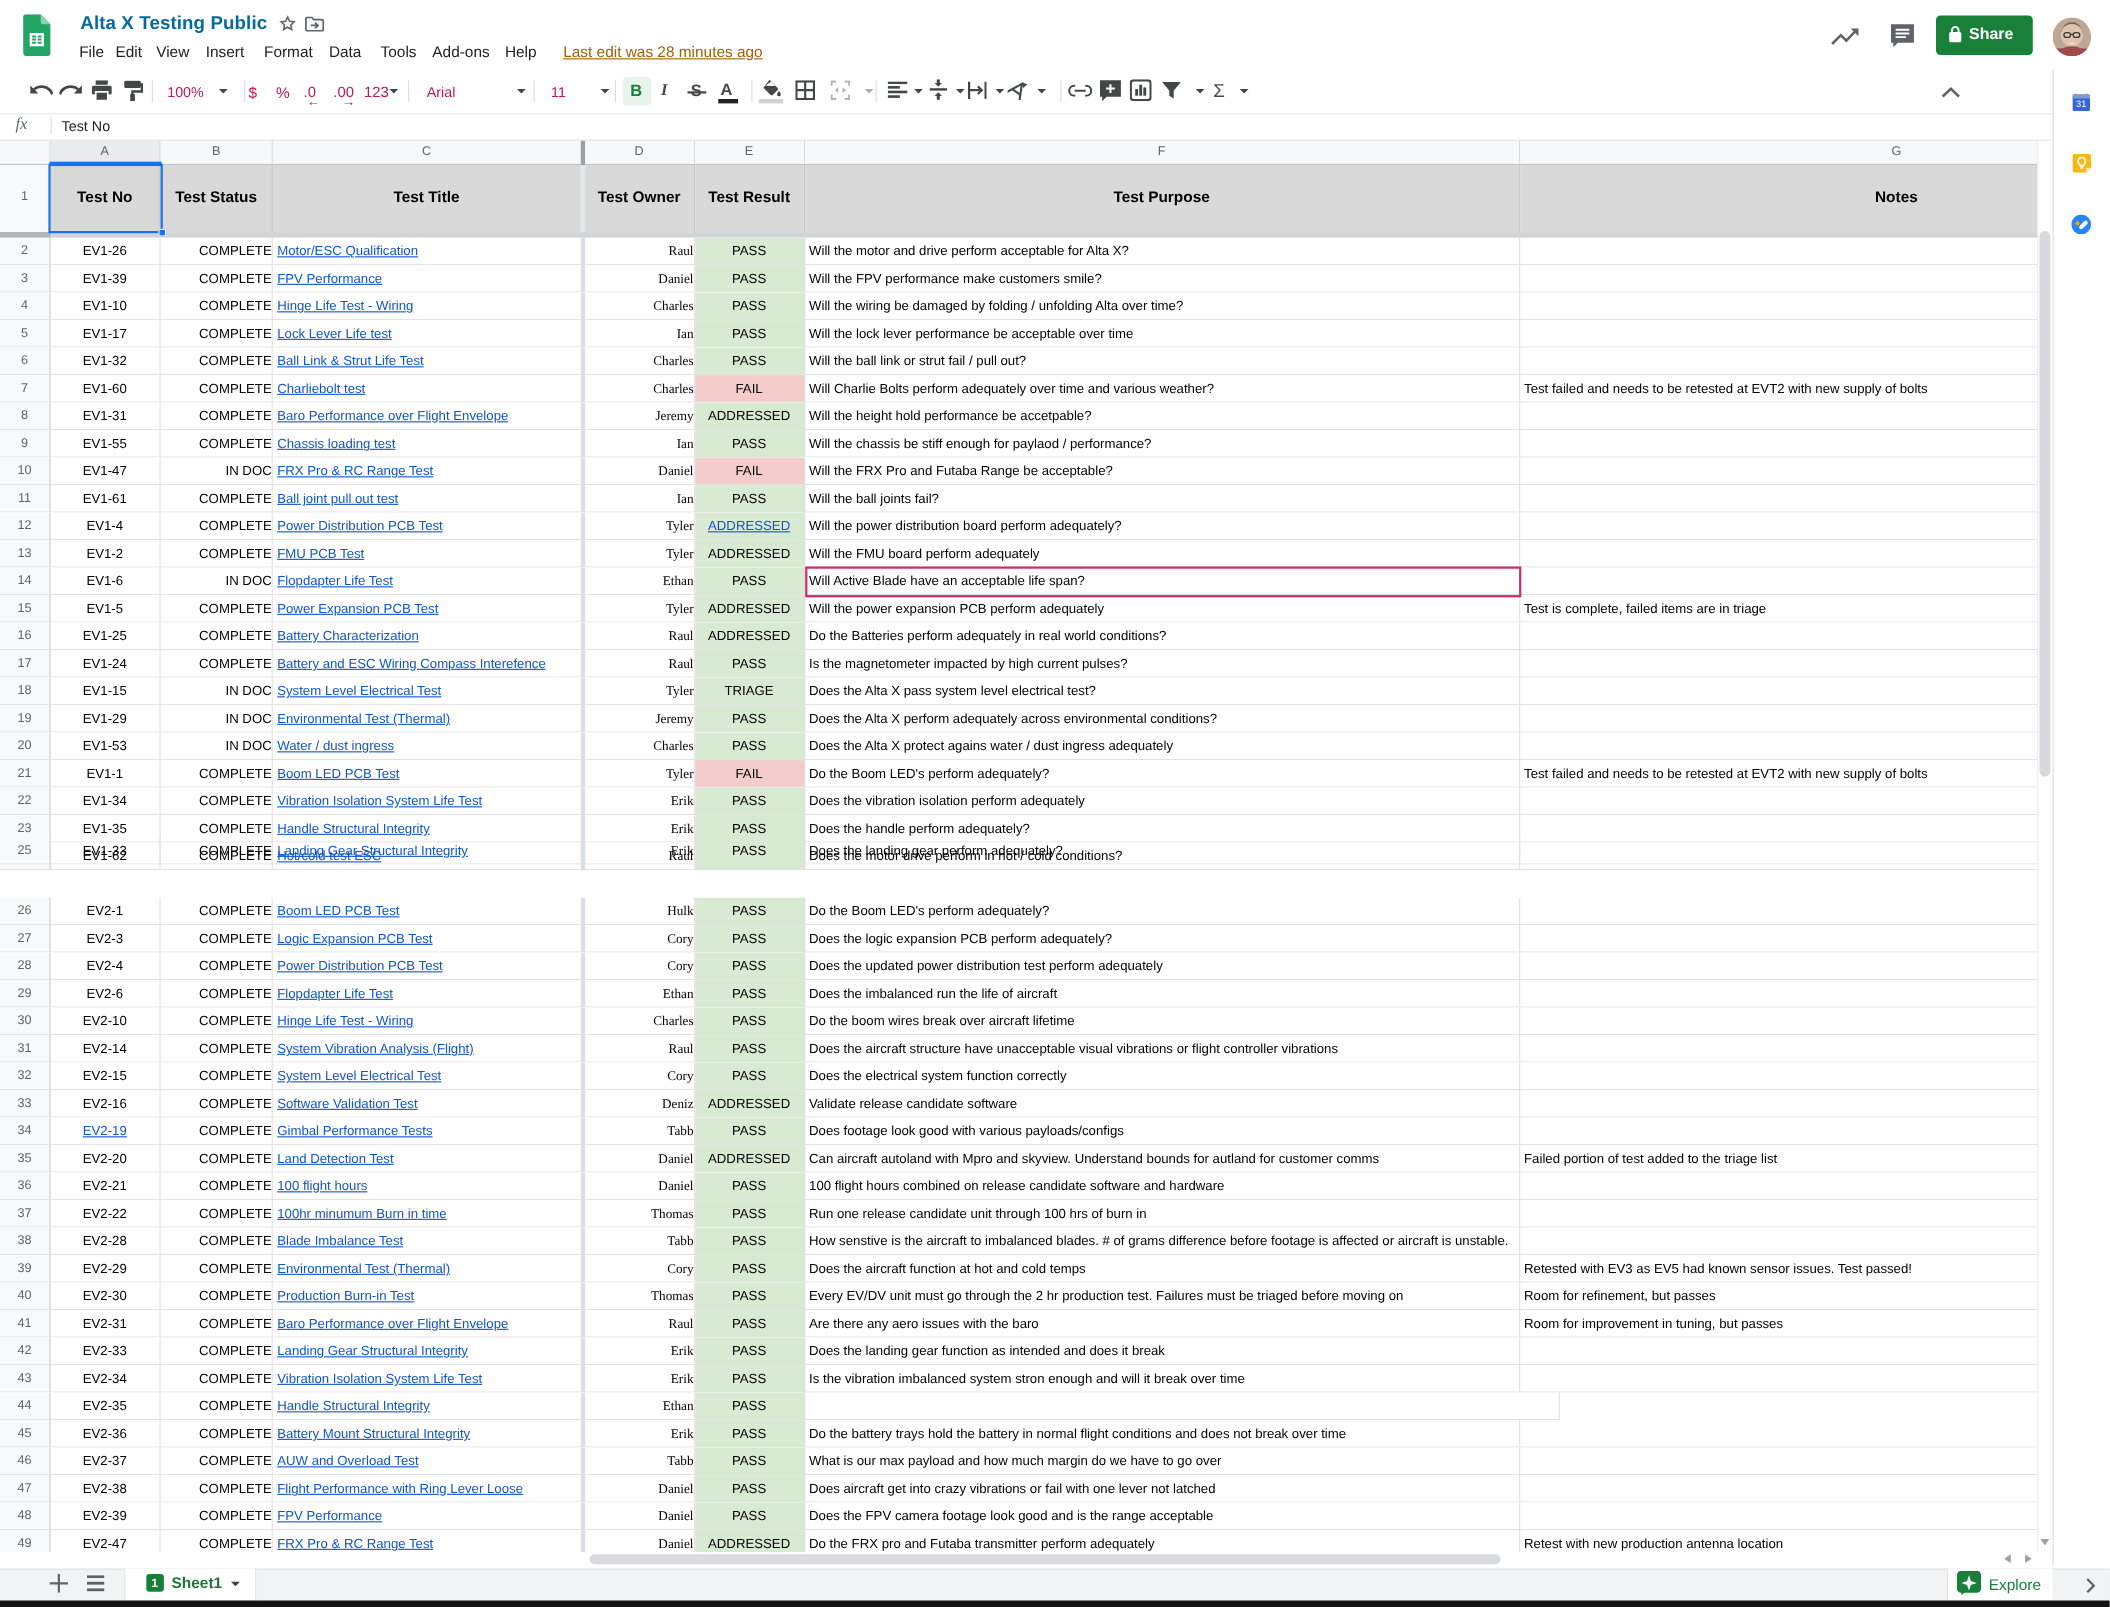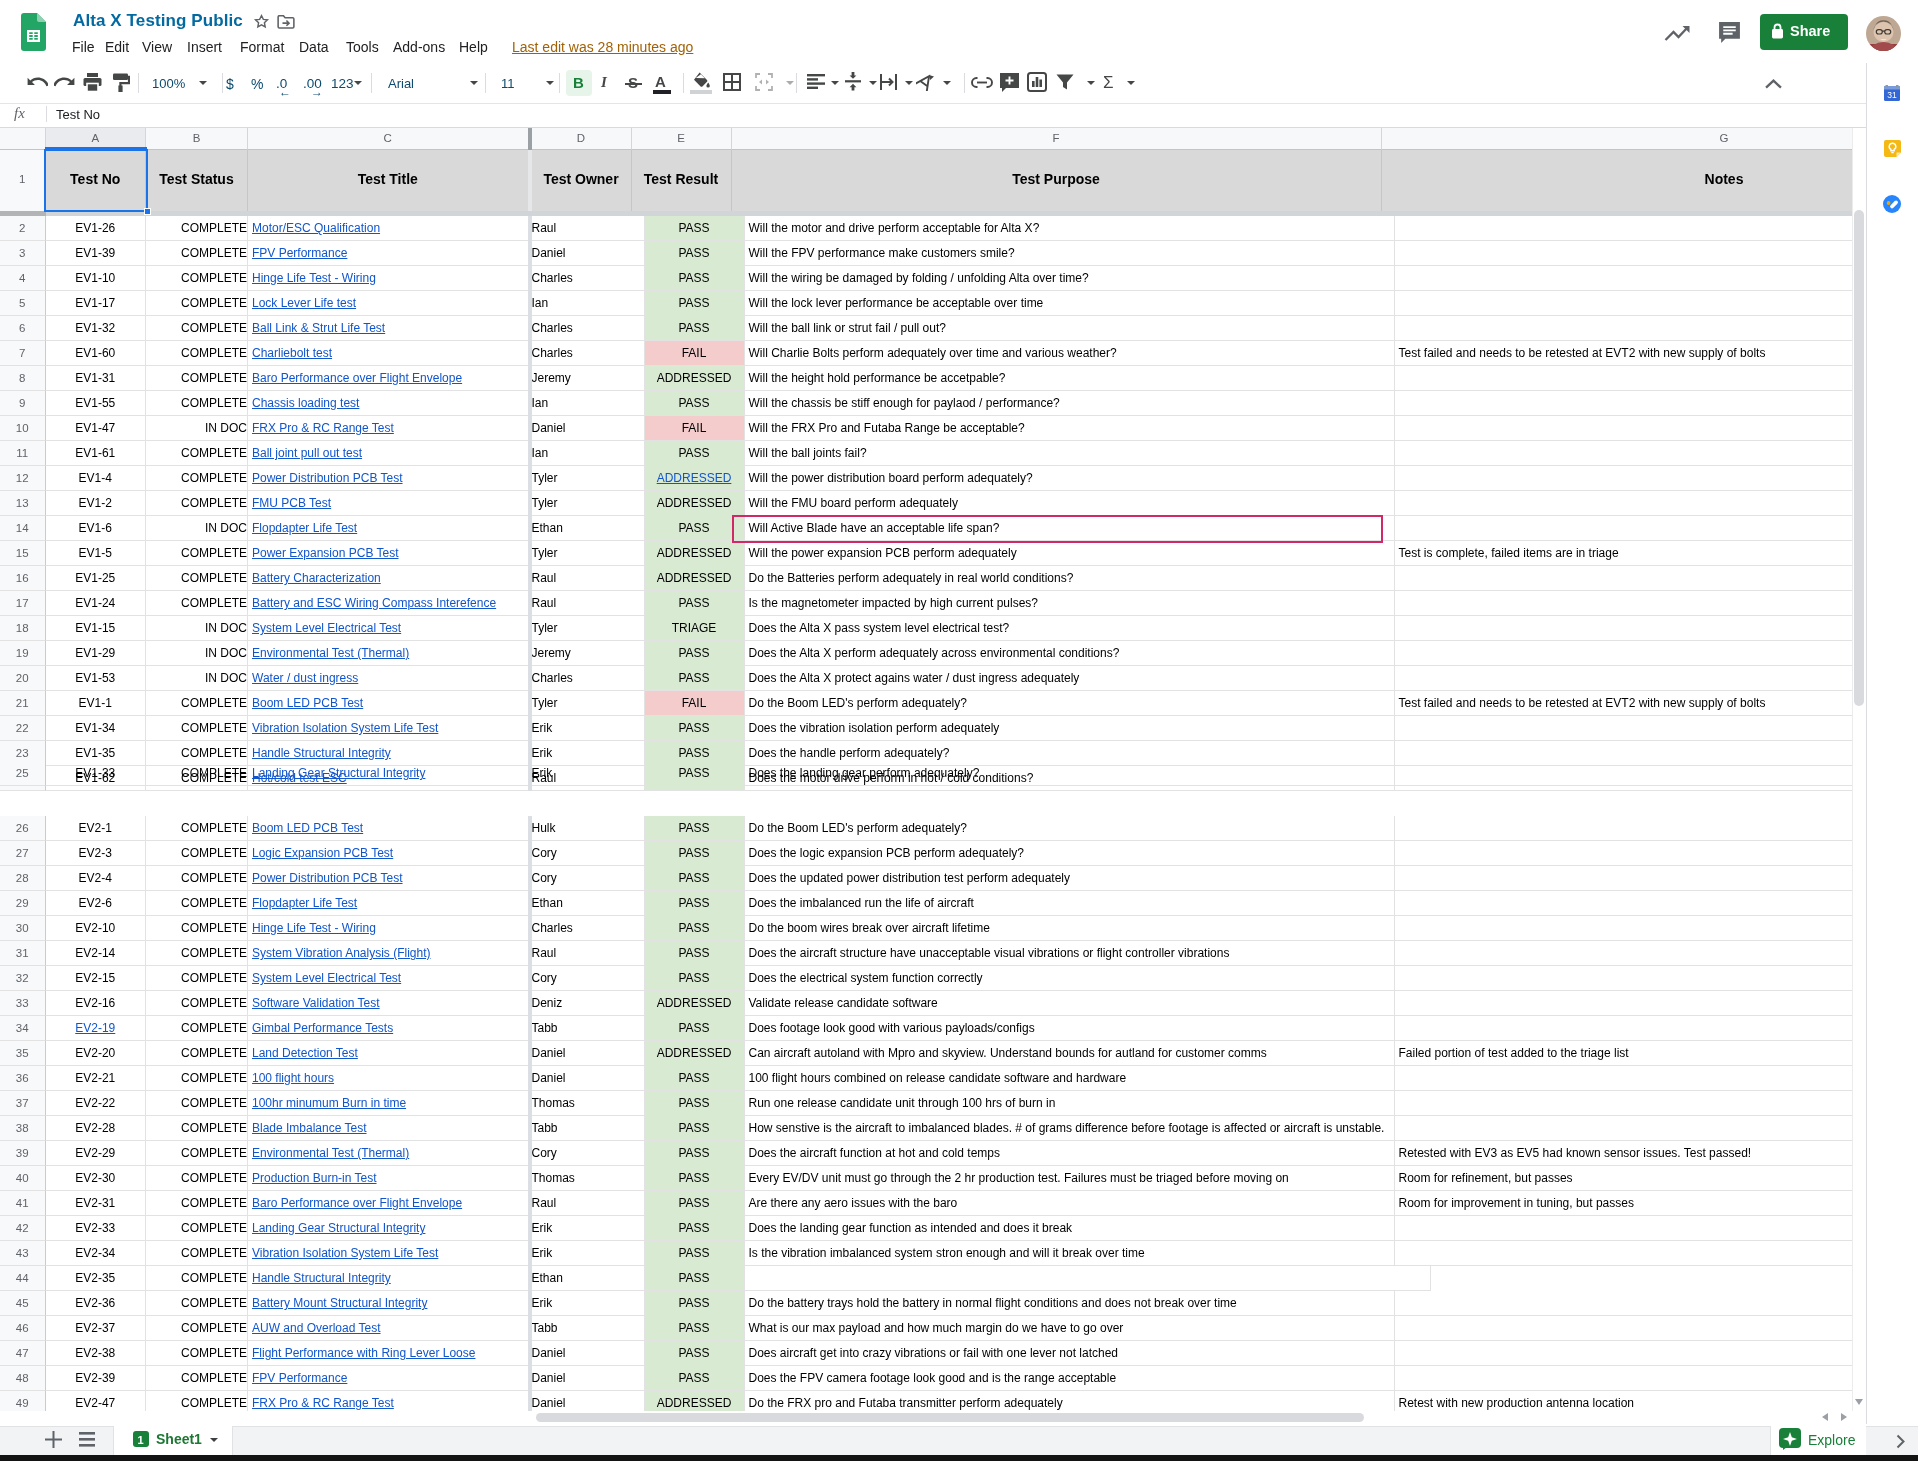--- a/index.html
+++ b/index.html
@@ -8,21 +8,21 @@
 .abs { position:absolute; }
 
 #grid { position:absolute; left:0; top:128px; width:1852px; height:1283px; overflow:hidden; background:#fff; }
 .r { position:absolute; left:0; width:1853px; height:25px; display:flex; overflow:hidden; }
 .c { flex:none; border-right:1px solid #e2e2e2; border-bottom:1px solid #e2e2e2; font-size:12px; line-height:24px; overflow:hidden; white-space:nowrap; color:#000; }
 .h  { width:45.5px; border-right:1px solid #c9ccce; background:#f8f9fa; color:#5f6368; text-align:center; font-size:11.5px; }
 .ca { width:100.5px; text-align:center; }
 .cb { width:102px;  text-align:right; }
 .cc { width:279.5px; border-right:none; padding-left:4px; }
 .gap{ flex:none; width:4px; background:#dbdfe3; }
-.cd { width:113px; text-align:left; }
+.cd { width:100px; text-align:right;font-family:Liberation Serif, serif; }
 .we { width:100px; text-align:center; background:#d9ead3; }
 .wf2{ background:#f4cccc; }
 .cf { width:650px; padding-left:4px; }
 .cg { width:686px; padding-left:4px; }
 .lk { color:#1155cc; text-decoration:underline; }
 
 #colhead { position:absolute; left:0; top:0; width:1853px; height:22px; display:flex; }
 #colhead div { flex:none; border-right:1px solid #d4d7d9; border-bottom:1px solid #c2c4c6; background:#f7f8f9; color:#5f6368; font-size:11.5px; text-align:center; line-height:21px; }
 #colhead .sel { background:#e9ebee; }
 #colhead .gp { background:#9ba0a4; border:none; }
@@ -34,21 +34,21 @@
 
 #hdiv  { position:absolute; left:0; top:83px; width:1853px; height:5px; background:#d2d5d8; }
 #hdivl { position:absolute; left:0; top:83px; width:45.5px; height:5px; background:#b2b4b6; }
 
 #selA1 { position:absolute; left:44px; top:21px; width:103.5px; height:63px; border:2px solid #1a73e8; }
 #selA1 .fh { position:absolute; right:-5px; bottom:-5px; width:7px; height:7px; background:#1a73e8; border:1.5px solid #fff; }
 #colA_ul { position:absolute; left:45px; top:19px; width:101.5px; height:3px; background:#1a73e8; }
 #selF14 { position:absolute; left:731.5px; top:386.5px; width:651.5px; height:28px; border:2.5px solid #d12867; }
 
 .menu { position:absolute; top:39px; font-size:14px; color:#202124; }
-.tbtxt { position:absolute; font-size:13px; color:#0c4a6e; top:76px; }
+.tbtxt { position:absolute; font-size:13px; color:#be185d; top:76px; }
 .tbdiv { position:absolute; top:73px; width:1px; height:20px; background:#dadce0; }
 .caret { position:absolute; width:0; height:0; border-left:4px solid transparent; border-right:4px solid transparent; border-top:4.6px solid #444746; top:81px; }
 svg { display:block; }
 </style>
 </head>
 <body>
 
 <svg class="abs" style="left:21px;top:13px" width="25" height="38" viewBox="0 0 25 38">
   <path d="M0 3 a3 3 0 0 1 3-3 H16 L25 9 V35 a3 3 0 0 1 -3 3 H3 a3 3 0 0 1 -3-3 Z" fill="#23a566"></path>
   <path d="M16 0 L25 9 H18 a2 2 0 0 1 -2-2 Z" fill="#8ed1b1"></path>

